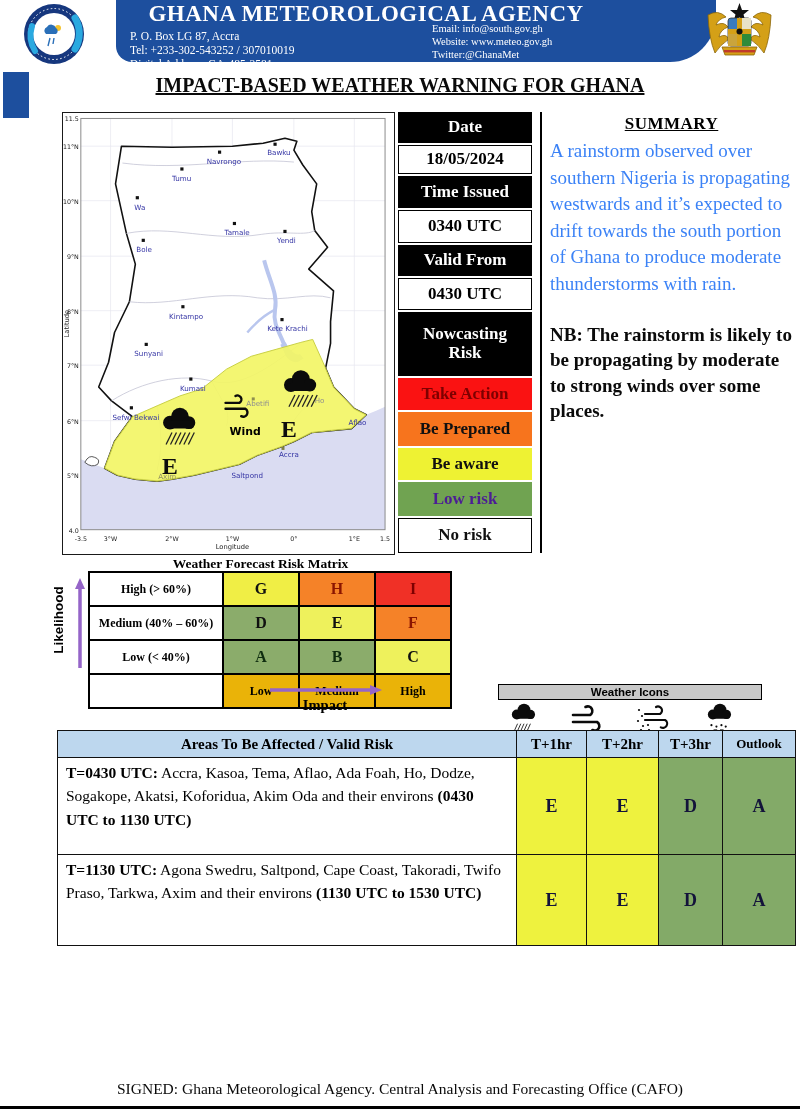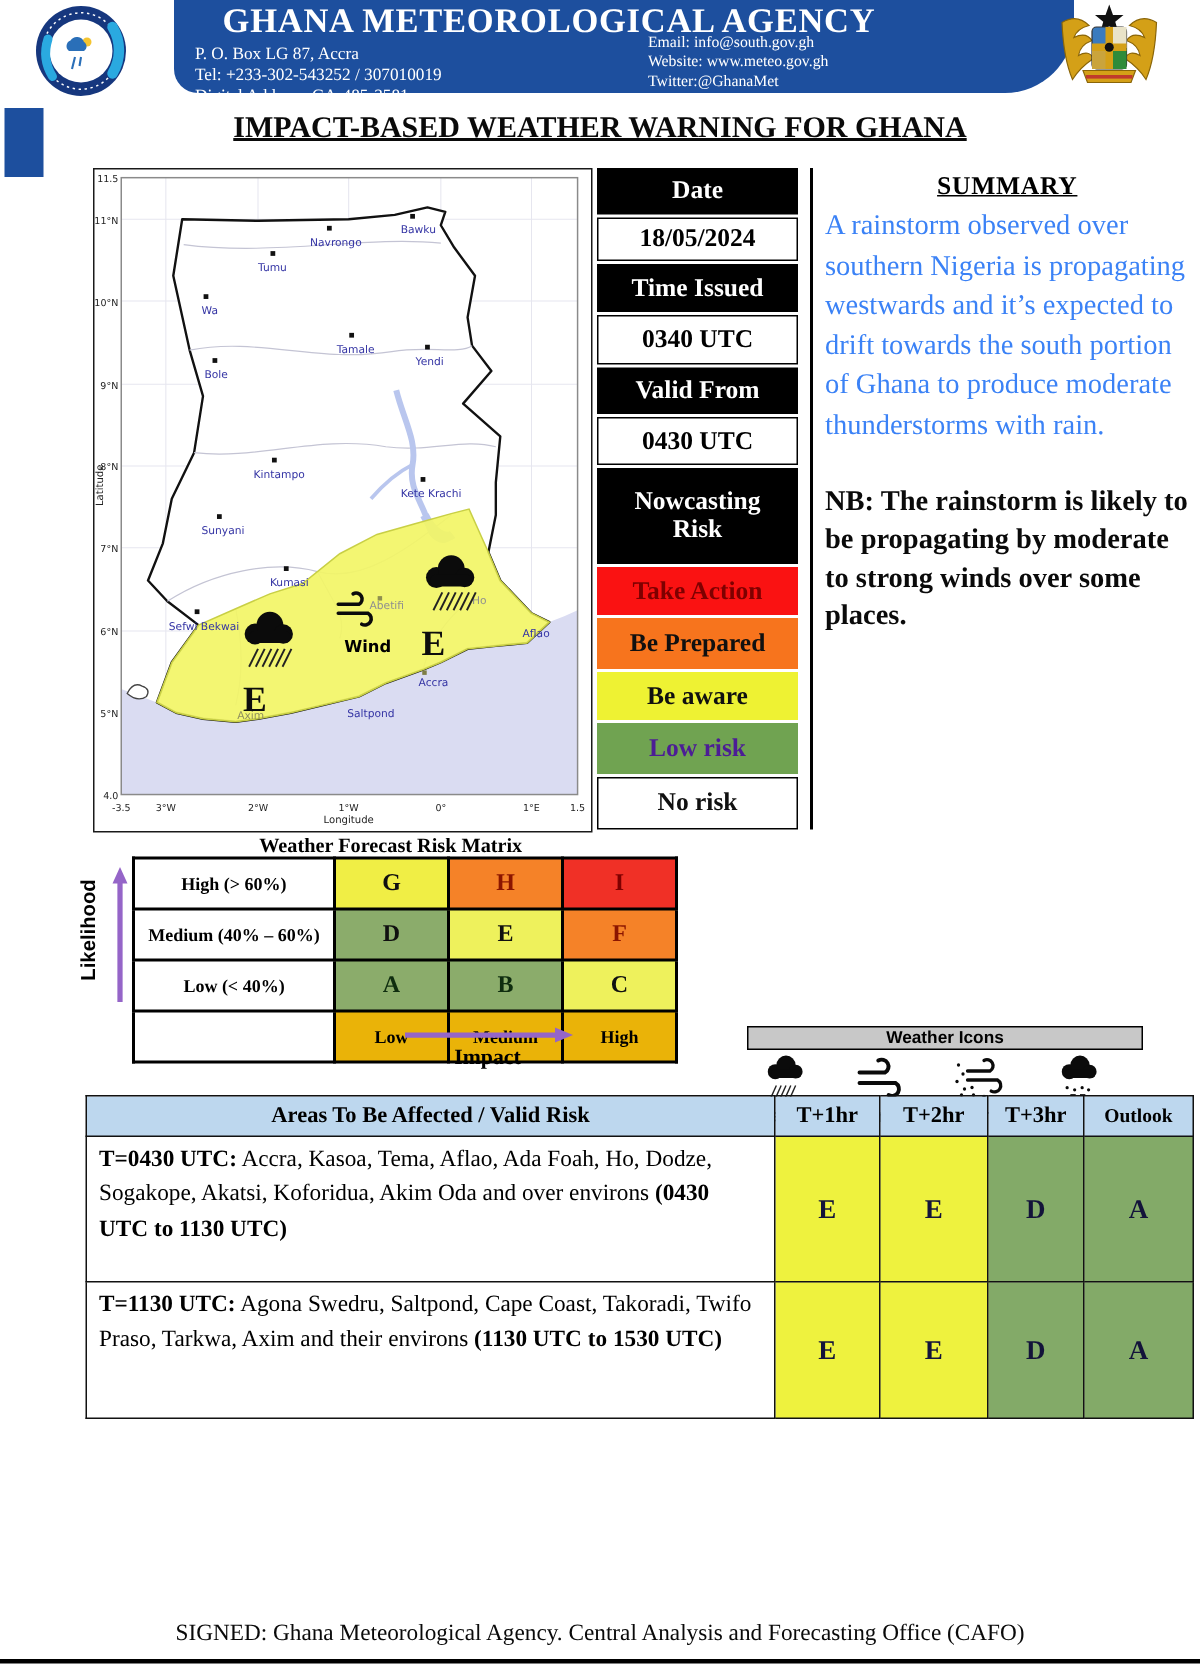--- a/index.html
+++ b/index.html
@@ -411,21 +411,21 @@
       </colgroup>
     <tbody>
         <tr>
       <th class="at-head" style="background-color: rgb(189, 215, 238);">Areas To Be Affected / Valid Risk</th>
       <th class="at-head" style="background-color: rgb(189, 215, 238);">T+1hr</th>
       <th class="at-head" style="background-color: rgb(189, 215, 238);">T+2hr</th>
       <th class="at-head" style="background-color: rgb(189, 215, 238);">T+3hr</th>
       <th class="at-head" style="font-size: 13px; background-color: rgb(189, 215, 238);">Outlook</th>
     </tr>
     <tr class="r1">
-      <td class="at-area"><b>T=0430 UTC:</b><span> Accra, Kasoa, Tema, Aflao, Ada Foah, Ho, Dodze, Sogakope, Akatsi, Koforidua, Akim Oda and over environs </span><b>(0430 UTC to 1130 UTC)</b></td>
+      <td class="at-area"><b>T=0430 UTC:</b><span> Accra, Kasoa, Tema, Aflao, Ada Foah, Ho, Dodze, Sogakope, Akatsi, Koforidua, Akim Oda and their environs </span><b>(0430 UTC to 1130 UTC)</b></td>
       <td class="at-cell" style="background-color: rgb(238, 242, 62);">E</td>
       <td class="at-cell" style="background-color: rgb(238, 242, 62);">E</td>
       <td class="at-cell" style="background-color: rgb(131, 170, 104);">D</td>
       <td class="at-cell" style="background-color: rgb(131, 170, 104);">A</td>
     </tr>
     <tr class="r2">
       <td class="at-area"><b>T=1130 UTC:</b><span> Agona Swedru, Saltpond, Cape Coast, Takoradi, Twifo Praso, Tarkwa, Axim and their environs </span><b>(1130 UTC to 1530 UTC)</b></td>
       <td class="at-cell" style="background-color: rgb(238, 242, 62);">E</td>
       <td class="at-cell" style="background-color: rgb(238, 242, 62);">E</td>
       <td class="at-cell" style="background-color: rgb(131, 170, 104);">D</td>

